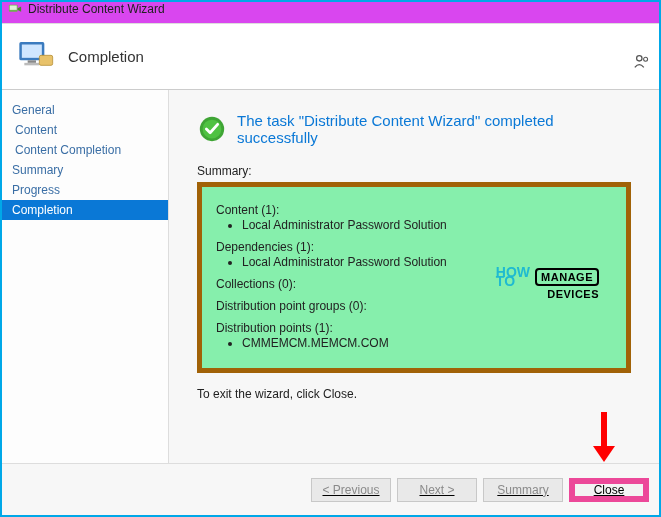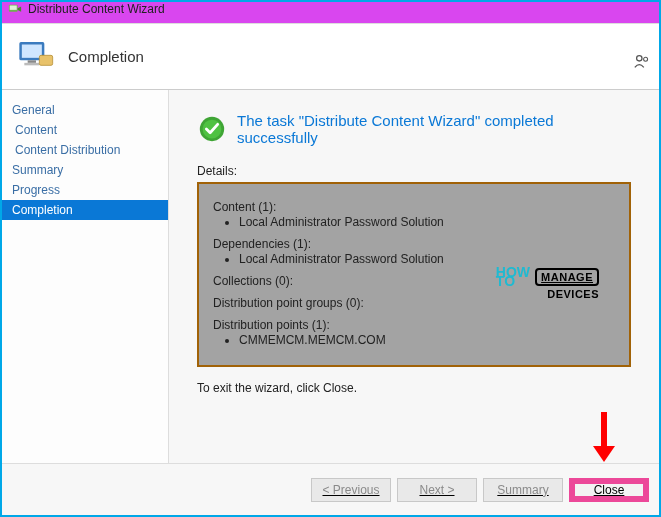--- a/index.html
+++ b/index.html
@@ -75,22 +75,22 @@
   }
   .success-icon {
     width: 30px; height: 30px; flex-shrink: 0; margin-right: 10px;
   }
   .success-text {
     color: #0a78d6;
     font-size: 15px;
   }
   .details-label { font-size: 12px; color: #222; margin-bottom: 4px; }
   .details-box {
-    border: 2px solid #a16207;
-    background: #a3a3a3;
+    border: 5px solid #a16207;
+    background: #86efac;
     padding: 10px 14px;
     font-size: 12px;
     color: #222;
     position: relative;
     min-height: 180px;
   }
   .details-box .group-title { margin-top: 6px; }
   .details-box ul { margin: 1px 0 8px 0; padding-left: 26px; }
   .details-box li { margin: 0; }
   .exit-line { margin-top: 14px; color: #222; font-size: 12px; }
@@ -104,21 +104,20 @@
     pointer-events: none;
   }
   .watermark .box {
     display: inline-block;
     border: 2px solid #000;
     border-radius: 4px;
     padding: 1px 4px;
     font-size: 11px;
     letter-spacing: 0.5px;
     vertical-align: middle;
-    text-decoration: underline;
   }
   .watermark .howto { color: #1fbad1; font-size: 14px; line-height: 9px; display:inline-block; vertical-align: middle; margin-right: 2px;}
   .watermark .devices { font-size: 11px; letter-spacing: 0.5px; margin-top: 2px; text-align: right; }
   .footer {
     position: absolute;
     bottom: 0; left: 0; right: 0;
     height: 52px;
     background: #f7f7f7;
     border-top: 1px solid #ddd;
     display: flex;
@@ -184,39 +183,39 @@
       <path d="M2 17 Q7 11 12 17" fill="none" stroke="#555" stroke-width="1.4"></path>
       <circle cx="14" cy="8" r="2.2" fill="none" stroke="#555" stroke-width="1.2"></circle>
     </svg>
   </span>
 </div>
 
 <div class="content-row">
   <div class="sidebar">
     <div class="sidebar-item">General</div>
     <div class="sidebar-item sub">Content</div>
-    <div class="sidebar-item sub">Content Distribution</div>
+    <div class="sidebar-item sub">Content Completion</div>
     <div class="sidebar-item">Summary</div>
     <div class="sidebar-item">Progress</div>
     <div class="sidebar-item selected">Completion</div>
   </div>
 
   <div class="main">
     <div class="success-row">
       <span class="success-icon">
         <svg viewBox="0 0 32 32" width="30" height="30">
           <circle cx="16" cy="16" r="13" fill="#3fa535"></circle>
           <circle cx="16" cy="16" r="10" fill="#4fc242"></circle>
           <path d="M10 16 L14 20 L22 11" stroke="#fff" stroke-width="3" fill="none" stroke-linecap="round" stroke-linejoin="round"></path>
         </svg>
       </span>
       <span class="success-text">The task "Distribute Content Wizard" completed successfully</span>
     </div>
 
-    <div class="details-label">Details:</div>
+    <div class="details-label">Summary:</div>
 
     <div class="details-box">
       <div class="group-title">Content (1):</div>
       <ul>
           <li>Local Administrator Password Solution</li>
         </ul>
 
       <div class="group-title">Dependencies (1):</div>
       <ul>
           <li>Local Administrator Password Solution</li>

